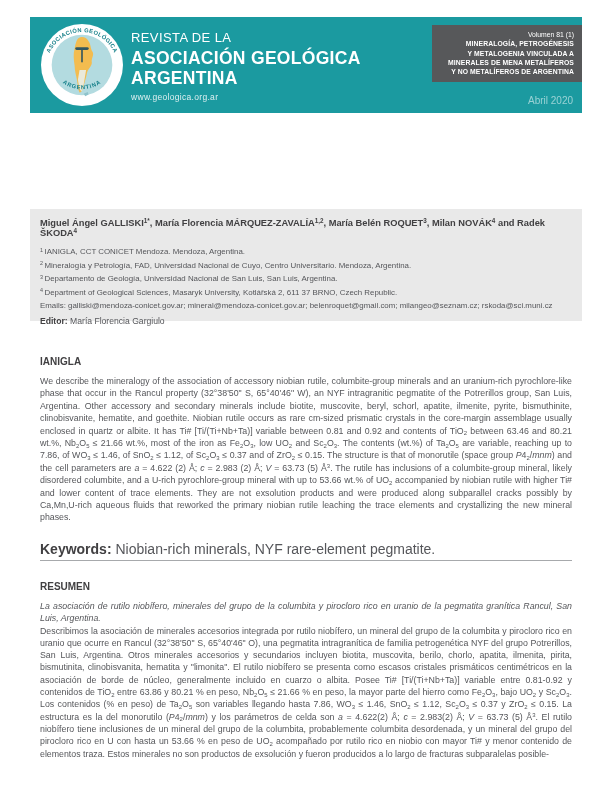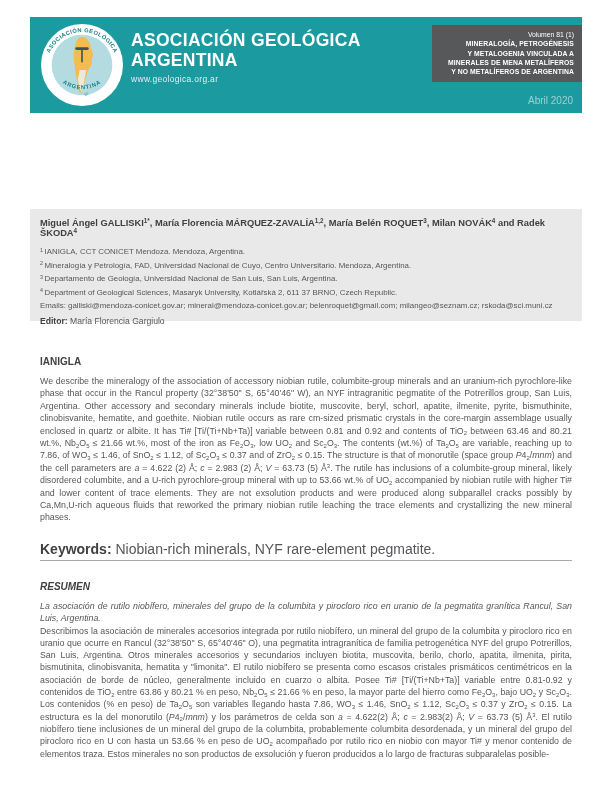--- a/index.html
+++ b/index.html
@@ -40,21 +40,21 @@
   .affil { font-size:7.9px; color:#55565a; line-height:13.6px; }
   .emails { font-size:7.9px; color:#55565a; line-height:13.6px; }
 
   .editor-row { position:absolute; left:40px; top:316px; font-size:8.6px; color:#55565a; }
   .editor-label { font-weight:bold; color:#414042; }
   .dates { position:absolute; right:40px; top:326px; text-align:right; font-size:8.6px; line-height:14px; color:#55565a; }
 
   
   .section-heading { position:absolute; left:40px; font-size:10px; font-weight:bold; color:#414042; }
   #abstract-heading { top:356px; }
-  #resumen-heading  { top:581px;font-style:italic; }
+  #resumen-heading  { top:581px; }
 
   .body-text {
     position:absolute; left:40px; width:532px; text-align:justify;
     font-size:8.8px; line-height:12.4px; color:#55565a;
   }
   #abstract-body { top:375px; }
   #keywords-row  { position:absolute; left:40px; top:541px; font-size:14px; color:#55565a; }
   .keywords-label { font-weight:bold; color:#414042; }
   .rule { position:absolute; left:40px; top:560px; width:532px; height:1px; background:#a7a9ac; }
   #resumen-body { top:600px; line-height:12.3px; }
@@ -85,20 +85,21 @@
       </defs>
       <text font-size="7" font-weight="bold" fill="#17808a" letter-spacing="0.5" font-family="Liberation Sans, sans-serif">
         <textPath href="#arc-top" startOffset="50%" text-anchor="middle">ASOCIACIÓN GEOLÓGICA</textPath>
       </text>
       <text font-size="7" font-weight="bold" fill="#17808a" letter-spacing="1" font-family="Liberation Sans, sans-serif">
         <textPath href="#arc-bottom" startOffset="50%" text-anchor="middle">ARGENTINA</textPath>
       </text>
     </svg>
 
     <div class="brand">
+      <div class="brand-prefix">REVISTA DE LA</div>
       <div class="brand-name">ASOCIACIÓN GEOLÓGICA</div>
       <div class="brand-name">ARGENTINA</div>
       <div class="brand-url">www.geologica.org.ar</div>
     </div>
 
     <div class="issue-box">
       <div class="issue-vol">Volumen 81 (1)</div>
       <div class="issue-line">MINERALOGÍA, PETROGÉNESIS</div>
       <div class="issue-line">Y METALOGENIA VINCULADA A</div>
       <div class="issue-line">MINERALES DE MENA METALÍFEROS</div>

